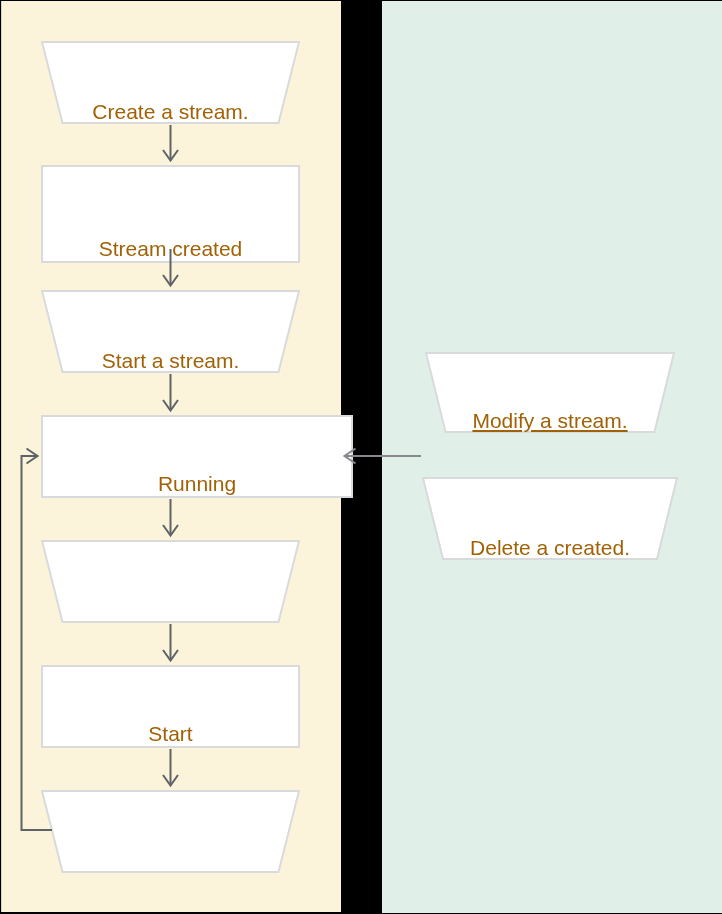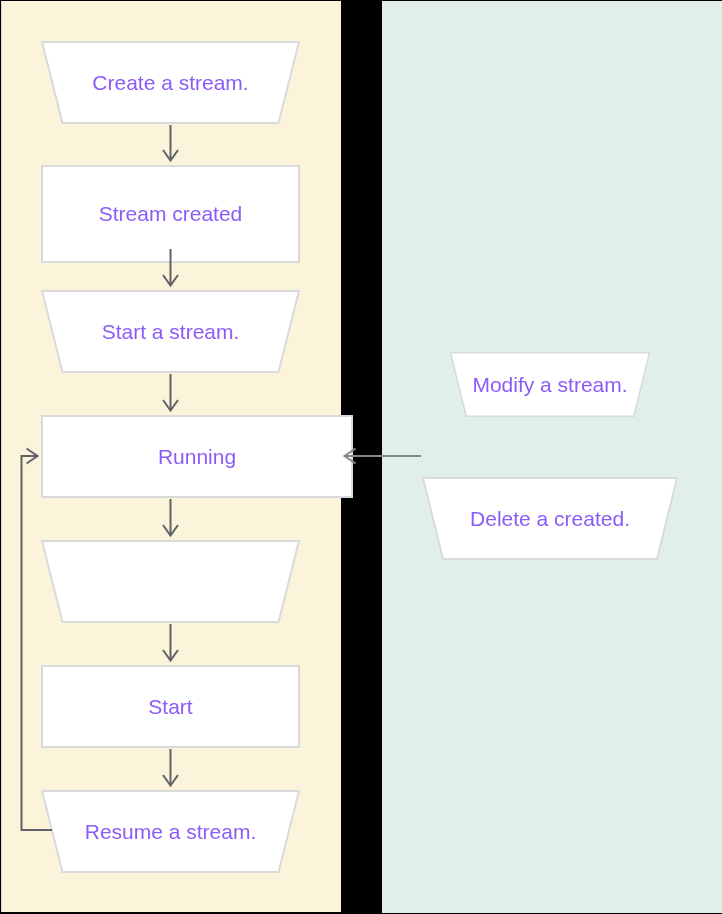--- a/index.html
+++ b/index.html
@@ -19,24 +19,24 @@
     border-left: 1px solid #D6D4CB;
   }
   .panel-right {
     left: 382px; top: 1px;
     width: 340px; height: 912px;
     background: #E0EFE7;
   }
   .node {
     position: absolute;
     display: flex;
-    align-items: center;
+    align-items: flex-end;
     justify-content: center;
     font-size: 21px;
-    color: #8b5cf6;
+    color: #a16207;
     line-height: 1.2;
     text-align: center;
   }
   .node .shape-svg {
     position: absolute;
     left: 0; top: 0;
     width: 100%; height: 100%;
   }
   .node .label { position: relative; z-index: 2; }
   .node.rect {
@@ -90,24 +90,23 @@
 </div>
 
 <div class="node rect" style="left:41px; top:665px; width:259px; height:83px;">
   <div class="label">Start</div>
 </div>
 
 <div class="node trap" style="left:41px; top:790px; width:259px; height:83px;">
   <svg class="shape-svg" viewBox="0 0 259 83" aria-hidden="true">
     <polygon points="1,1 258,1 237.5,82 21.5,82" fill="#FFFFFF" stroke="#D8DADC" stroke-width="2"></polygon>
   </svg>
-  <div class="label">Resume a stream.</div>
 </div>
 
-<div class="node trap" style="left:422px; top:352px; width:256px; height:65px;">
+<div class="node trap" style="left:422px; top:352px; width:256px; height:81px;text-decoration:underline;">
   <svg class="shape-svg" viewBox="0 0 256 83" aria-hidden="true">
     <polygon points="1,1 255,1 235,82 21,82" fill="#FFFFFF" stroke="#D8DADC" stroke-width="2"></polygon>
   </svg>
   <div class="label">Modify a stream.</div>
 </div>
 
 <div class="node trap" style="left:422px; top:477px; width:256px; height:83px;">
   <svg class="shape-svg" viewBox="0 0 256 83" aria-hidden="true">
     <polygon points="1,1 255,1 235,82 21,82" fill="#FFFFFF" stroke="#D8DADC" stroke-width="2"></polygon>
   </svg>

